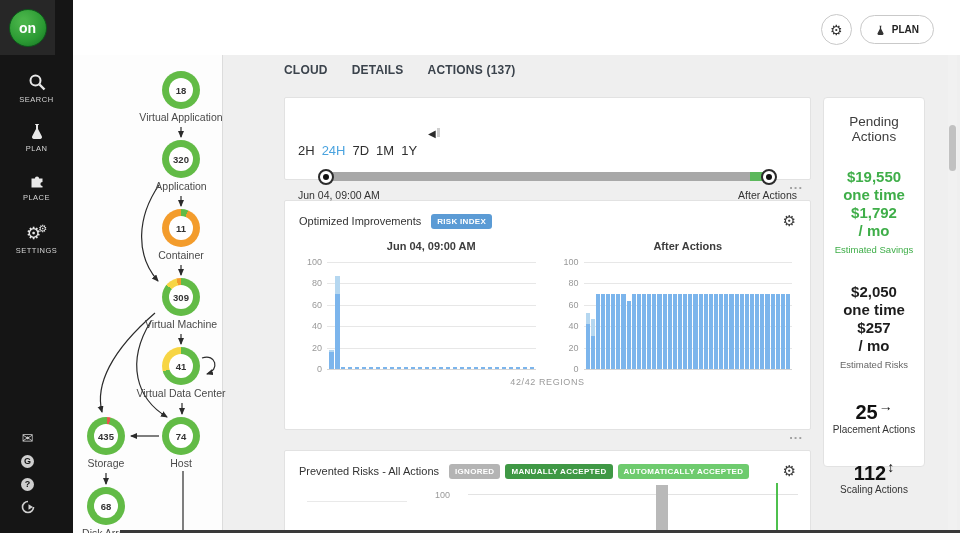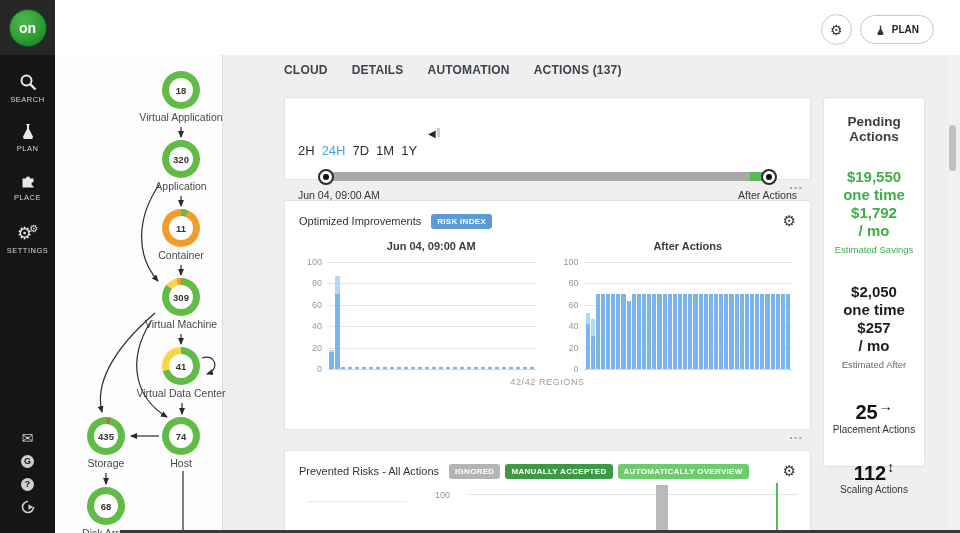--- a/index.html
+++ b/index.html
@@ -1,20 +1,20 @@
 <!DOCTYPE html>
 <html><head>
 <meta charset="utf-8">
 <style>
   html,body{margin:0;padding:0;}
   body{width:960px;height:533px;position:relative;overflow:hidden;background:#efefef;
        font-family:"Liberation Sans",sans-serif;color:#333;}
 
   
-  .nav{position:absolute;left:0;top:0;width:55px;height:533px;background:#151515;z-index:20;}
+  .nav{position:absolute;left:0;top:0;width:73px;height:533px;background:#151515;z-index:20;}
   .logo{width:55px;height:55px;background:#272727;display:flex;align-items:center;justify-content:center;}
   .logo-circle{width:36px;height:36px;border-radius:50%;
     background:radial-gradient(circle at 38% 32%,#49b449 10%,#2b9a33 60%,#157022 100%);
     border:1px solid #0d5a1b;color:#fff;font-weight:bold;font-size:14px;
     display:flex;align-items:center;justify-content:center;}
   .nav-item{margin-top:18px;text-align:center;cursor:pointer;}
   .nav-item .nav-label{font-size:7.5px;color:#d6d6d6;letter-spacing:.5px;margin-top:4px;}
   .nav-item svg{display:block;margin:0 auto;}
   .gear-glyph{color:#e8e8e8;font-size:17px;line-height:17px;}
   .gear-glyph .small-gear{font-size:10px;vertical-align:super;margin-left:-3px;}
@@ -109,21 +109,21 @@
   .pr-card{height:160px;position:relative;overflow:hidden;}
   .pr-tick{position:absolute;left:150px;top:39px;font-size:9px;color:#999;}
   .pr-grid{position:absolute;left:183px;right:12px;top:43px;height:1px;background:#e3e3e3;}
   .pr-grid-left{position:absolute;left:22px;width:100px;top:50px;height:1px;background:#e9e9e9;}
   .pr-gray-bar{position:absolute;left:371px;width:12px;top:34px;height:160px;background:#b9b9b9;}
   .pr-green-line{position:absolute;left:491px;width:2px;top:32px;height:160px;background:#4ec04e;}
 
   
   .pa-card{position:absolute;left:600px;top:42px;width:102px;height:370px;text-align:center;
     border-radius:4px;}
-  .pa-title{font-size:13.5px;color:#3d3d3d;margin:16px 4px 13px;font-weight:bold;}
+  .pa-title{font-size:13.5px;color:#3d3d3d;margin:16px 4px 13px;}
   .pa-block{margin-top:24px;line-height:18px;}
   .pa-money{font-size:15px;font-weight:bold;}
   .pa-green .pa-money{color:#3fae49;}
   .pa-caption{font-size:9.5px;margin-top:1px;}
   .pa-green .pa-caption{color:#3fae49;}
   .pa-black .pa-money{color:#1d1d1d;}
   .pa-black .pa-caption{color:#666;}
   .pa-action{margin-top:22px;}
   .pa-count{font-size:20px;font-weight:bold;color:#111;line-height:20px;}
   .pa-count .dir{font-size:14px;vertical-align:super;margin-left:1px;}
@@ -261,21 +261,20 @@
         <div class="node-inner">68</div>
       </div>
       <div class="node-label" style="left: -14px; top: 472px;">Disk Array</div>
     </section>
 
   <main class="main">
 
     <nav class="tabs" id="tabs">
         <div class="tab">CLOUD</div>
         <div class="tab">DETAILS</div>
-        <div class="tab">AUTOMATION</div>
         <div class="tab">ACTIONS (137)</div>
       </nav>
 
     <div class="col-left">
 
       <div class="card slider-card">
         <div class="ranges" id="ranges">
             <span class="range">2H</span>
             <span class="range sel">24H</span>
             <span class="range">7D</span>
@@ -475,21 +474,21 @@
       </div>
 
       <div class="handle">...</div>
 
       <div class="card pr-card">
         <div class="card-head">
           <span class="card-title">Prevented Risks - All Actions</span>
           <span id="pr-badges" style="display:flex;gap:5px;">
               <span class="badge badge-gray">IGNORED</span>
               <span class="badge badge-dkgreen">MANUALLY ACCEPTED</span>
-              <span class="badge badge-ltgreen">AUTOMATICALLY OVERVIEW</span>
+              <span class="badge badge-ltgreen">AUTOMATICALLY ACCEPTED</span>
             </span>
           <span class="head-gear">⚙</span>
         </div>
         <div class="pr-grid-left"></div>
         <div class="pr-tick" id="pr-tick">100</div>
         <div class="pr-grid"></div>
         <div class="pr-gray-bar"></div>
         <div class="pr-green-line"></div>
       </div>
     </div>
@@ -503,21 +502,21 @@
         <div class="pa-money">$1,792</div>
         <div class="pa-money">/ mo</div>
         <div class="pa-caption">Estimated Savings</div>
       </div>
 
       <div class="pa-block pa-black">
         <div class="pa-money">$2,050</div>
         <div class="pa-money">one time</div>
         <div class="pa-money">$257</div>
         <div class="pa-money">/ mo</div>
-        <div class="pa-caption">Estimated After</div>
+        <div class="pa-caption">Estimated Risks</div>
       </div>
 
       <div class="pa-action">
         <div class="pa-count"><span>25</span><span class="dir">→</span></div>
         <div class="pa-sub">Placement Actions</div>
       </div>
 
       <div class="pa-action">
         <div class="pa-count"><span>112</span><span class="dir">↕</span></div>
         <div class="pa-sub">Scaling Actions</div>

